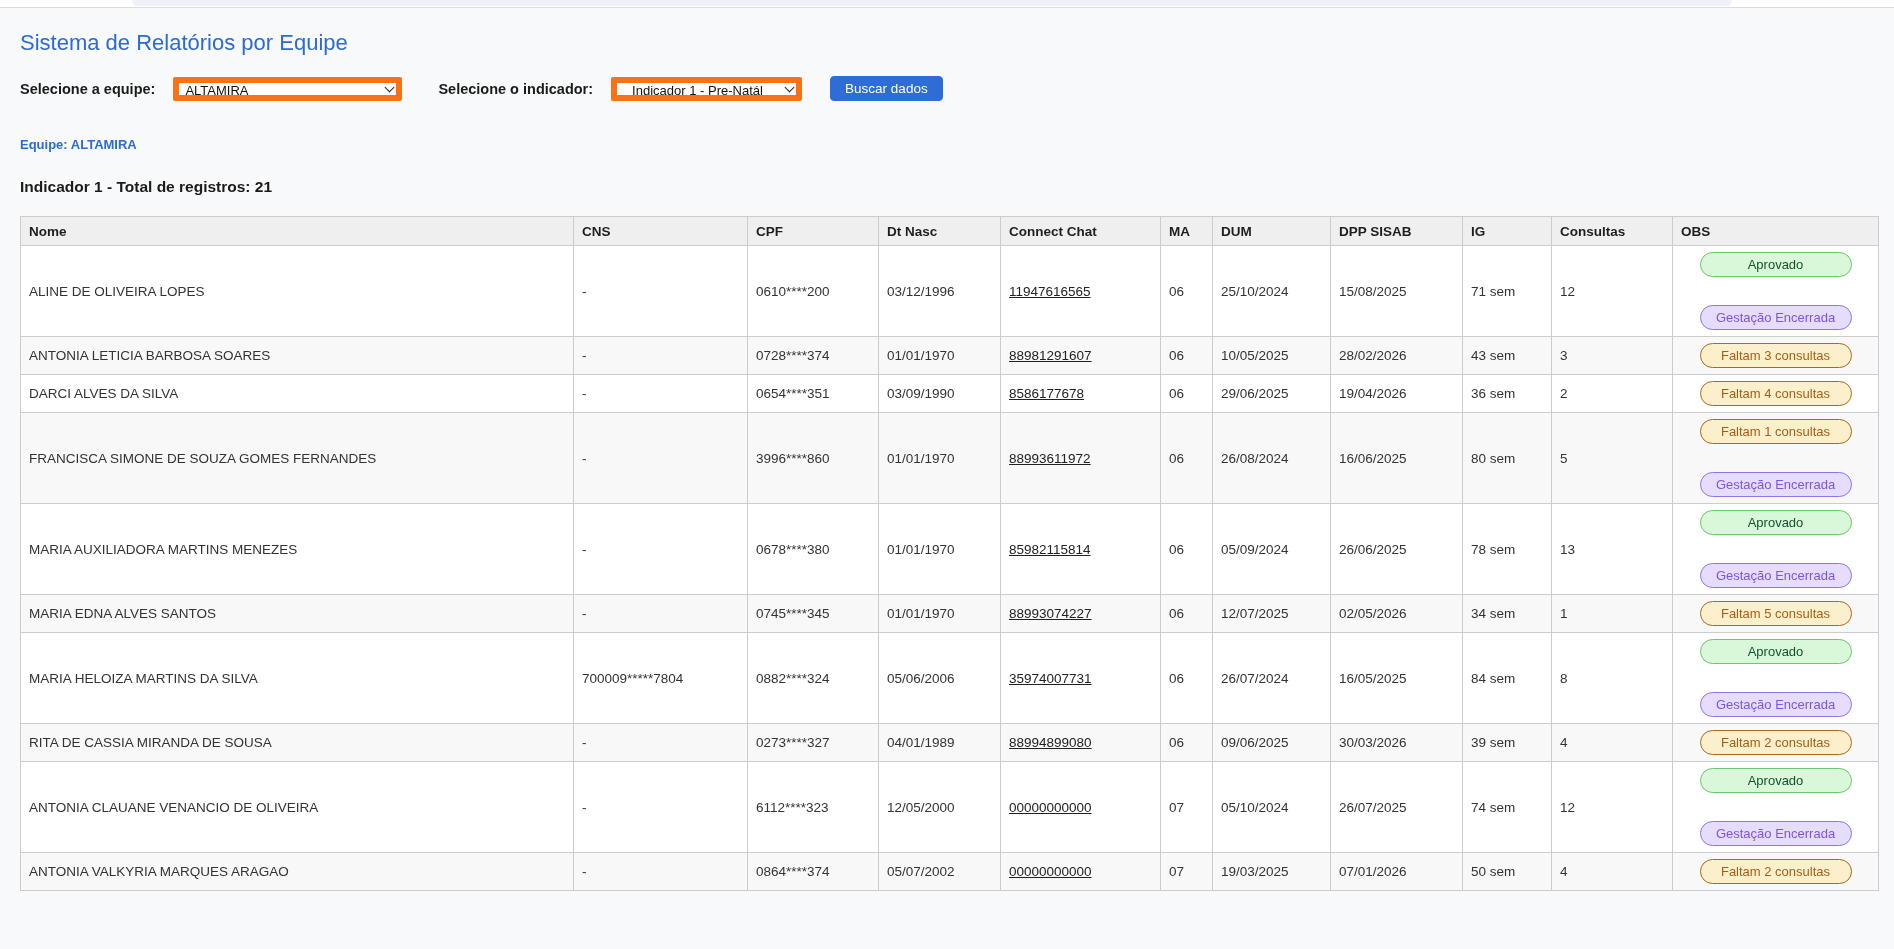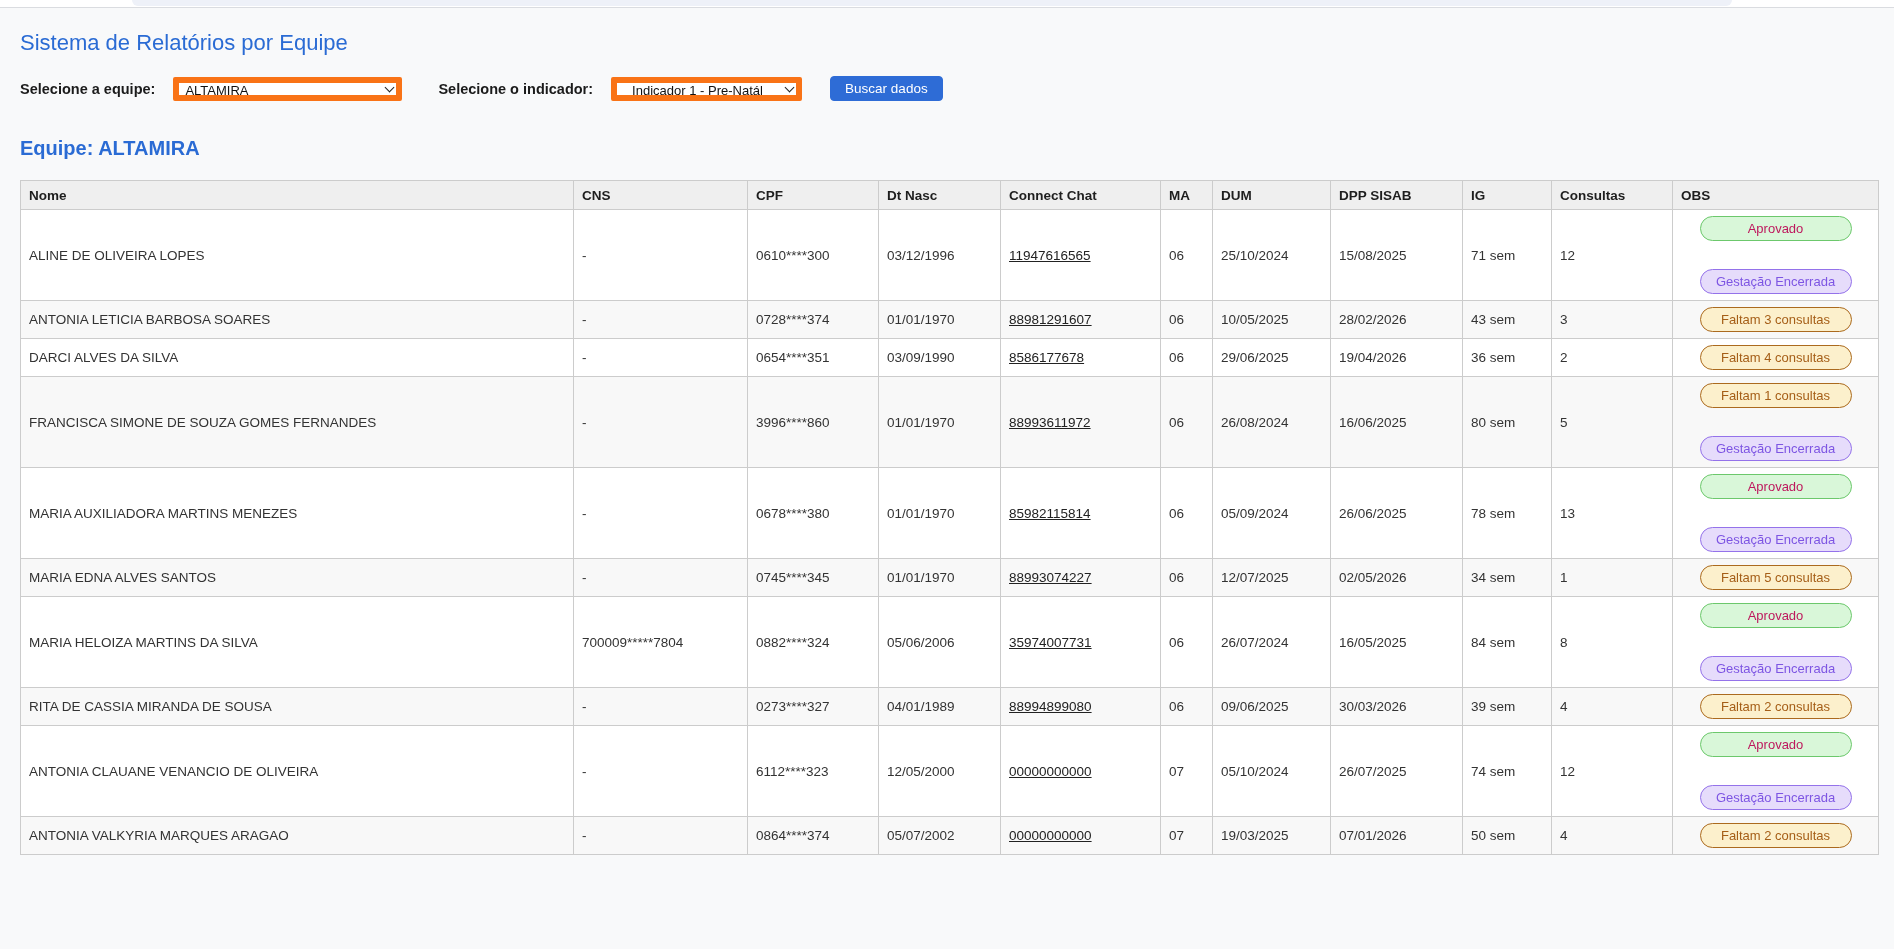--- a/index.html
+++ b/index.html
@@ -41,21 +41,21 @@
     border-right: 1.6px solid #222; border-bottom: 1.6px solid #222;
     transform: rotate(45deg); pointer-events: none;
   }
   .btn-primary {
     margin-left: 10px; height: 25px; padding: 0 14px;
     background: #2e6cd6; color: #fff; border: 1px solid #2e6cd6;
     border-radius: 4px; font-size: 13.5px; cursor: pointer;
     font-family: "Liberation Sans", sans-serif;
   }
   h2.team-heading {
-    margin-top: 36px; font-size: 20px; font-weight: bold; color: #2a6bd4;
+    margin-top: 36px; font-size: 13px; font-weight: bold; color: #2a6bd4;
   }
   .records-summary {
     margin-top: 26px; font-size: 15.5px; font-weight: bold; color: #1b1b1b;
   }
   table.report {
     margin-top: 20px; border-collapse: collapse; table-layout: fixed;
     width: 1858px; background: #fff; font-size: 13.5px;
   }
   table.report th, table.report td {
     border: 1px solid #cccccc; text-align: left;
@@ -68,21 +68,21 @@
   }
   table.report tbody tr:nth-child(even) { background: #f8f8f8; }
   td.obs-cell { padding: 5px 8px; }
   a.chat-link { color: #222; text-decoration: underline; cursor: pointer; }
   .badge {
     display: block; width: 152px; margin: 0 auto;
     border-radius: 14px; text-align: center; font-size: 13px;
     padding: 3px 0; line-height: 17px; border: 1.5px solid transparent;
   }
   .badge + .badge { margin-top: 28px; }
-  .badge-success { background: #d9f7d9; border-color: #6cc86c; color: #be185d; }
+  .badge-success { background: #d9f7d9; border-color: #6cc86c; color: #14532d; }
   .badge-ended   { background: #e6dcfb; border-color: #9472ea; color: #7d55e3; }
   .badge-warning { background: #fcf0cc; border-color: #ab6a1e; color: #a55e17; }
 </style>
 </head>
 <body>
 
 <div class="chrome-strip">
   <div class="omnibox-bottom"></div>
 </div>
 
@@ -105,20 +105,21 @@
         <option>Indicador 1 - Pre-Natál</option>
       </select>
       <span class="chev"></span>
     </span>
 
     <button class="btn-primary">Buscar dados</button>
   </div>
 
   <h2 class="team-heading">Equipe: ALTAMIRA</h2>
 
+  <div class="records-summary">Indicador 1 - Total de registros: 21</div>
 
   <table class="report">
     <colgroup>
       <col style="width:553px">
         <col style="width:174px">
         <col style="width:131px">
       <col style="width:122px">
         <col style="width:160px">
         <col style="width:52px">
       <col style="width:118px">
@@ -139,21 +140,21 @@
         <th>DPP SISAB</th>
         <th>IG</th>
         <th>Consultas</th>
         <th>OBS</th>
       </tr>
     </thead>
     <tbody>
         <tr>
     <td>ALINE DE OLIVEIRA LOPES</td>
     <td>-</td>
-    <td>0610****300</td>
+    <td>0610****200</td>
     <td>03/12/1996</td>
     <td>
       <a class="chat-link" href="#">11947616565</a>
     </td>
     <td>06</td>
     <td>25/10/2024</td>
     <td>15/08/2025</td>
     <td>71 sem</td>
     <td>12</td>
     <td class="obs-cell">

